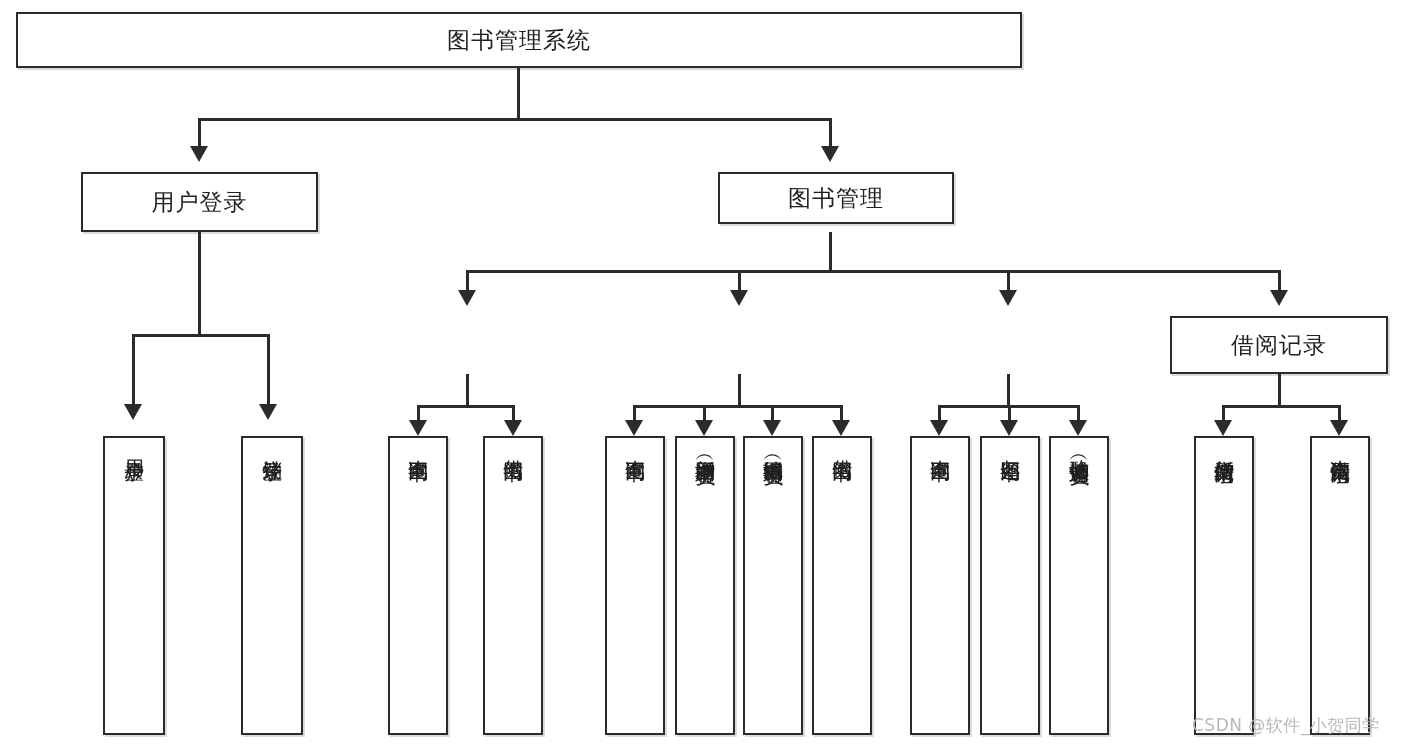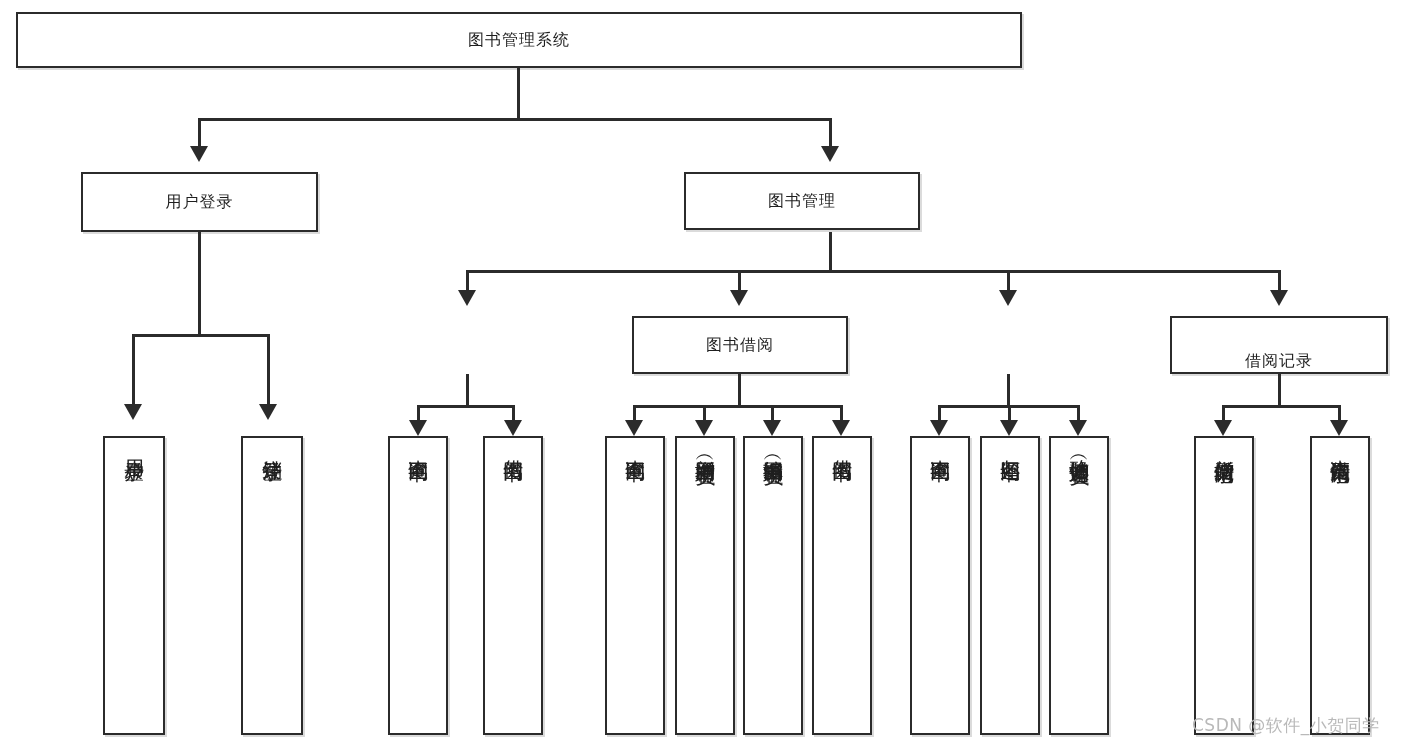--- a/index.html
+++ b/index.html
@@ -19,21 +19,21 @@
     position: absolute;
     box-sizing: border-box;
     background: #ffffff;
     border: 2px solid #2b2b2b;
     box-shadow: 2px 2px 0 rgba(0,0,0,0.14);
     display: flex;
     align-items: center;
     justify-content: center;
   }
   .box.horiz {
-    font-size: 16px;
+    font-size: 23px;
     color: #1f1f1f;
     letter-spacing: 1px;
   }
   .box.vert {
     align-items: flex-start;
     justify-content: center;
     padding-top: 6px;
   }
   .box.vert .vtext {
     writing-mode: vertical-rl;
@@ -81,21 +81,21 @@
   <div class="line v" style="left:517px; top:68px; width:3px; height:52px;"></div>
   <div class="line h" style="left:198px; top:118px; width:634px; height:3px;"></div>
   <div class="line v" style="left:198px; top:118px; width:3px; height:30px;"></div>
   <div class="line v" style="left:829px; top:118px; width:3px; height:30px;"></div>
   <div class="arrow" style="left:190px; top:146px;"></div>
   <div class="arrow" style="left:821px; top:146px;"></div>
 
   <div class="box horiz" style="left:81px; top:172px; width:237px; height:60px;">
     <span>用户登录</span>
   </div>
-  <div class="box horiz" style="left:684px; top:172px; width:236px; height:58px;">
+  <div class="box horiz" style="left:718px; top:172px; width:236px; height:52px;">
     <span>图书管理</span>
   </div>
 
   <div class="line v" style="left:198px; top:232px; width:3px; height:104px;"></div>
   <div class="line h" style="left:132px; top:334px; width:138px; height:3px;"></div>
   <div class="line v" style="left:132px; top:334px; width:3px; height:72px;"></div>
   <div class="line v" style="left:267px; top:334px; width:3px; height:72px;"></div>
   <div class="arrow" style="left:124px; top:404px;"></div>
   <div class="arrow" style="left:259px; top:404px;"></div>
 
@@ -103,24 +103,21 @@
   <div class="line h" style="left:466px; top:270px; width:815px; height:3px;"></div>
   <div class="line v" style="left:466px; top:270px; width:3px; height:22px;"></div>
   <div class="line v" style="left:738px; top:270px; width:3px; height:22px;"></div>
   <div class="line v" style="left:1007px; top:270px; width:3px; height:22px;"></div>
   <div class="line v" style="left:1278px; top:270px; width:3px; height:22px;"></div>
   <div class="arrow" style="left:458px; top:290px;"></div>
   <div class="arrow" style="left:730px; top:290px;"></div>
   <div class="arrow" style="left:999px; top:290px;"></div>
   <div class="arrow" style="left:1270px; top:290px;"></div>
 
-  <div class="box horiz" style="left:632px; top:316px; width:216px; height:58px;">
-    <span>图书借阅</span>
-  </div>
-  <div class="box horiz" style="left:1170px; top:316px; width:218px; height:58px;align-items:flex-end;">
+  <div class="box horiz" style="left:1170px; top:316px; width:218px; height:58px;">
     <span>借阅记录</span>
   </div>
 
   <div class="line v" style="left:466px; top:374px; width:3px; height:33px;"></div>
   <div class="line h" style="left:417px; top:405px; width:98px; height:3px;"></div>
   <div class="line v" style="left:417px; top:405px; width:3px; height:18px;"></div>
   <div class="line v" style="left:512px; top:405px; width:3px; height:18px;"></div>
   <div class="arrow" style="left:409px; top:420px;"></div>
   <div class="arrow" style="left:504px; top:420px;"></div>
 

